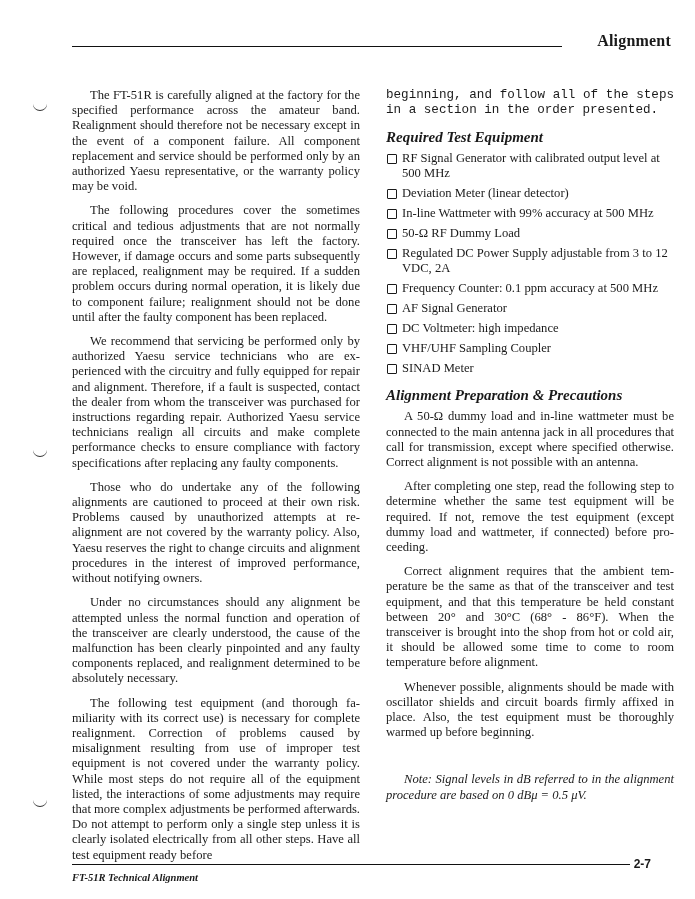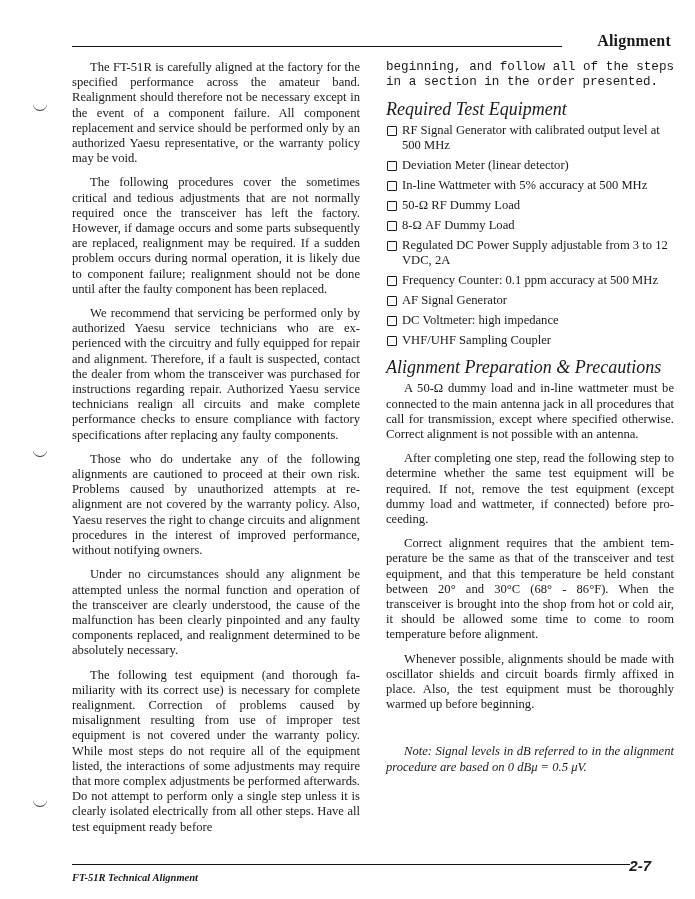--- a/index.html
+++ b/index.html
@@ -1,31 +1,31 @@
 <!DOCTYPE html>
 <html><head>
 <meta charset="utf-8">
 <style>
   html, body { margin:0; padding:0; background:#ffffff; }
   body { width:695px; height:899px; position:relative; overflow:hidden; color:#1a1a1a;
          font-family: "Liberation Serif", "DejaVu Serif", serif; }
   .header-rule { position:absolute; left:72px; top:46px; width:490px; height:0; border-top:1.5px solid #111; }
   .header-title { position:absolute; right:24px; top:32px; font-size:16px; font-weight:bold; letter-spacing:0.2px; }
-  .col { position:absolute; top:60px; width:288px; font-size:12.6px; line-height:15.2px; text-align:justify; }
+  .col { position:absolute; top:88px; width:288px; font-size:12.6px; line-height:15.2px; text-align:justify; }
   .col-left { left:72px; }
   .col-right { left:386px; }
   p { margin:0 0 9px 0; text-indent:18px; hyphens:manual; }
   p.noindent { text-indent:0;font-family:Liberation Mono, monospace; }
-  h2 { margin:10px 0 4px 0; font-style:italic; font-weight:normal; font-size:18px; line-height:19px; }
+  h2 { margin:10px 0 4px 0; font-style:italic; font-weight:bold; font-size:15px; line-height:19px; }
   ul.eq { list-style:none; margin:0 0 6px 0; padding:0; }
   ul.eq li { position:relative; padding-left:16px; margin-bottom:5px; text-align:left; line-height:15px; }
   .box { position:absolute; left:1px; top:3px; width:8px; height:8px; border:1.2px solid #1a1a1a; border-radius:1px; }
   .note { font-style:italic; margin-top:32px; text-indent:18px; }
   .footer-rule { position:absolute; left:72px; top:864px; width:558px; height:0; border-top:1.5px solid #111; }
-  .page-num { position:absolute; right:44px; top:857px; font-size:15px; font-weight:bold; font-family:"Liberation Sans", sans-serif;font-style:italic; }
+  .page-num { position:absolute; right:44px; top:857px; font-size:12px; font-weight:bold; font-family:"Liberation Sans", sans-serif; }
   .footer-title { position:absolute; left:72px; top:872px; font-size:10.5px; font-style:italic; font-weight:bold; }
   .mark { position:absolute; width:14px; height:6px; border-bottom:1.3px solid #333; border-radius:0 0 10px 10px; }
 </style>
 </head>
 <body>
 
 <div class="header-rule"></div>
 <div class="header-title">Alignment</div>
 
 <div class="mark" style="left:33px;top:104px;"></div>
@@ -41,28 +41,28 @@
   <p>The following test equipment (and thorough fa­miliarity with its correct use) is necessary for com­plete realignment. Correction of problems caused by misalignment resulting from use of improper test equipment is not covered under the warranty policy. While most steps do not require all of the equipment listed, the interactions of some adjustments may re­quire that more complex adjustments be performed afterwards. Do not attempt to perform only a single step unless it is clearly isolated electrically from all other steps. Have all test equipment ready before</p>
 </div>
 
 <div class="col col-right">
   <p class="noindent">beginning, and follow all of the steps in a section in the order presented.</p>
 
   <h2>Required Test Equipment</h2>
   <ul class="eq">
     <li><span class="box"></span><span>RF Signal Generator with calibrated output level at 500 MHz</span></li>
     <li><span class="box"></span><span>Deviation Meter (linear detector)</span></li>
-    <li><span class="box"></span><span>In-line Wattmeter with 5% accuracy at 500 MHz</span></li>
+    <li><span class="box"></span><span>In-line Wattmeter with 99% accuracy at 500 MHz</span></li>
     <li><span class="box"></span><span>50-Ω RF Dummy Load</span></li>
-    <li><span class="box"></span><span>8-Ω AF Dummy Load</span></li>
     <li><span class="box"></span><span>Regulated DC Power Supply adjustable from 3 to 12 VDC, 2A</span></li>
     <li><span class="box"></span><span>Frequency Counter: 0.1 ppm accuracy at 500 MHz</span></li>
     <li><span class="box"></span><span>AF Signal Generator</span></li>
     <li><span class="box"></span><span>DC Voltmeter: high impedance</span></li>
     <li><span class="box"></span><span>VHF/UHF Sampling Coupler</span></li>
+    <li><span class="box"></span><span>SINAD Meter</span></li>
   </ul>
 
   <h2>Alignment Preparation &amp; Precautions</h2>
   <p>A 50-Ω dummy load and in-line wattmeter must be connected to the main antenna jack in all proce­dures that call for transmission, except where speci­fied otherwise. Correct alignment is not possible with an antenna.</p>
   <p>After completing one step, read the following step to determine whether the same test equipment will be required. If not, remove the test equipment (except dummy load and wattmeter, if connected) before pro­ceeding.</p>
   <p>Correct alignment requires that the ambient tem­perature be the same as that of the transceiver and test equipment, and that this temperature be held con­stant between 20° and 30°C (68° - 86°F). When the transceiver is brought into the shop from hot or cold air, it should be allowed some time to come to room temperature before alignment.</p>
   <p>Whenever possible, alignments should be made with oscillator shields and circuit boards firmly af­fixed in place. Also, the test equipment must be thor­oughly warmed up before beginning.</p>
   <p class="note">Note: Signal levels in dB referred to in the alignment procedure are based on 0 dBμ = 0.5 μV.</p>
 </div>
 

